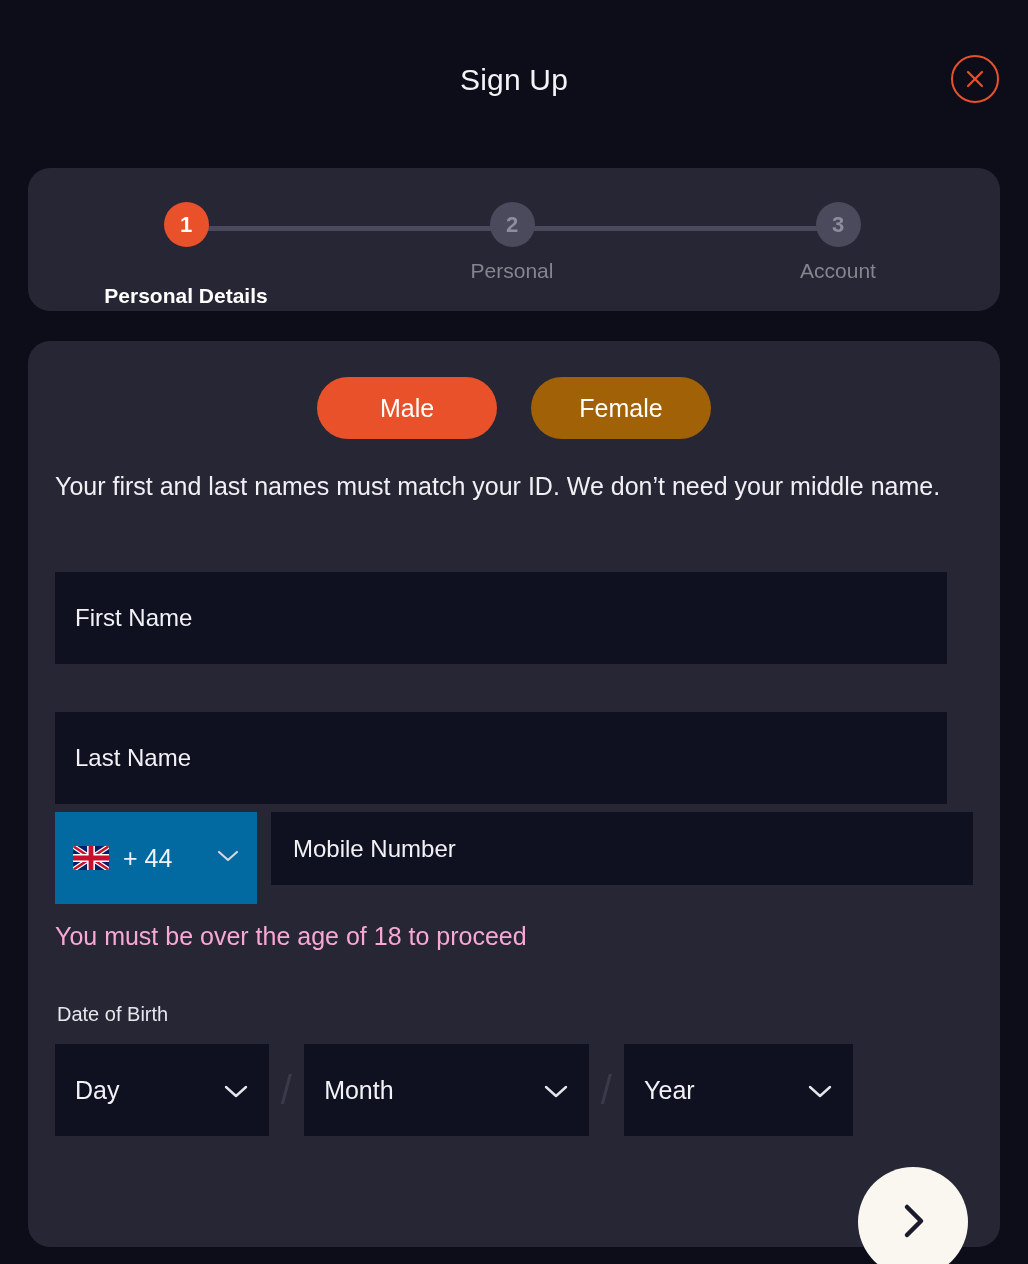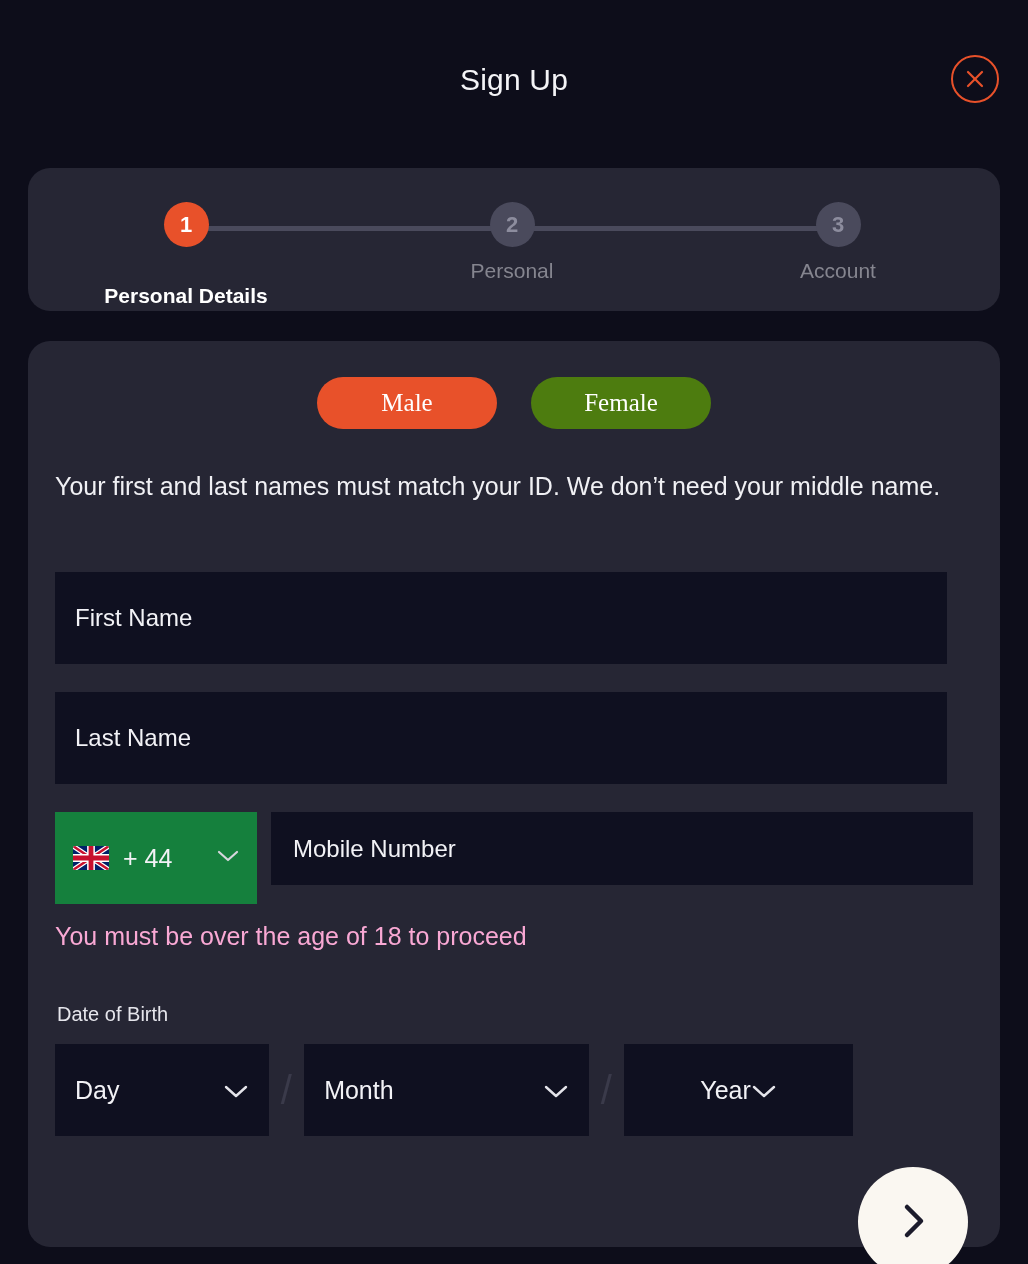--- a/index.html
+++ b/index.html
@@ -138,33 +138,33 @@
     position: absolute;
     top: 36px;
     left: 0;
     width: 972px;
     display: flex;
     justify-content: center;
     gap: 34px;
   }
   .gender-btn {
     width: 180px;
-    height: 52px;
+    height: 62px;
     border-radius: 31px;
     border: none;
     font-size: 25px;
     color: #ffffff;
-    font-family: Liberation Serif, serif;
+    font-family: Liberation Sans, sans-serif;
     cursor: pointer;
     display: flex;
     align-items: center;
     justify-content: center;
   }
   .gender-btn.selected { background: #e8512a; }
-  .gender-btn.unselected { background: #4d7c0f; }
+  .gender-btn.unselected { background: #a16207; }
 
   
   .help-text {
     position: absolute;
     top: 128px;
     left: 27px;
     width: 918px;
     color: #f0f0f4;
     font-size: 25px;
     line-height: 34px;
@@ -180,36 +180,36 @@
     border: none;
     color: #f2f2f6;
     font-size: 24px;
     font-family: "Liberation Sans", sans-serif;
     padding: 0 20px;
     display: flex;
     align-items: center;
   }
   .field::placeholder { color: #f2f2f6; opacity: 1; }
   .field-first { top: 231px; }
-  .field-last  { top: 351px; }
+  .field-last  { top: 371px; }
 
   
   .phone-row {
     position: absolute;
     top: 471px;
     left: 27px;
     width: 918px;
     height: 92px;
     display: flex;
     gap: 14px;
   }
   .country-select {
     width: 202px;
     height: 92px;
-    background: #15803d;
+    background: #0369a1;
     display: flex;
     align-items: center;
     padding: 0 18px;
     cursor: pointer;
     gap: 14px;
   }
   .flag {
     width: 36px;
     height: 24px;
     flex: 0 0 auto;
@@ -266,21 +266,21 @@
     display: flex;
     align-items: center;
     justify-content: space-between;
     padding: 0 20px;
     cursor: pointer;
     color: #f2f2f6;
     font-size: 25px;
   }
   .ds-day   { width: 246px; }
   .ds-month { width: 330px; }
-  .ds-year  { width: 264px; justify-content: center; }
+  .ds-year  { width: 264px; }
 
   .date-sep {
     width: 42px;
     height: 92px;
     display: flex;
     align-items: center;
     justify-content: center;
     color: #3a3a4a;
     font-size: 40px;
     font-weight: 300;

